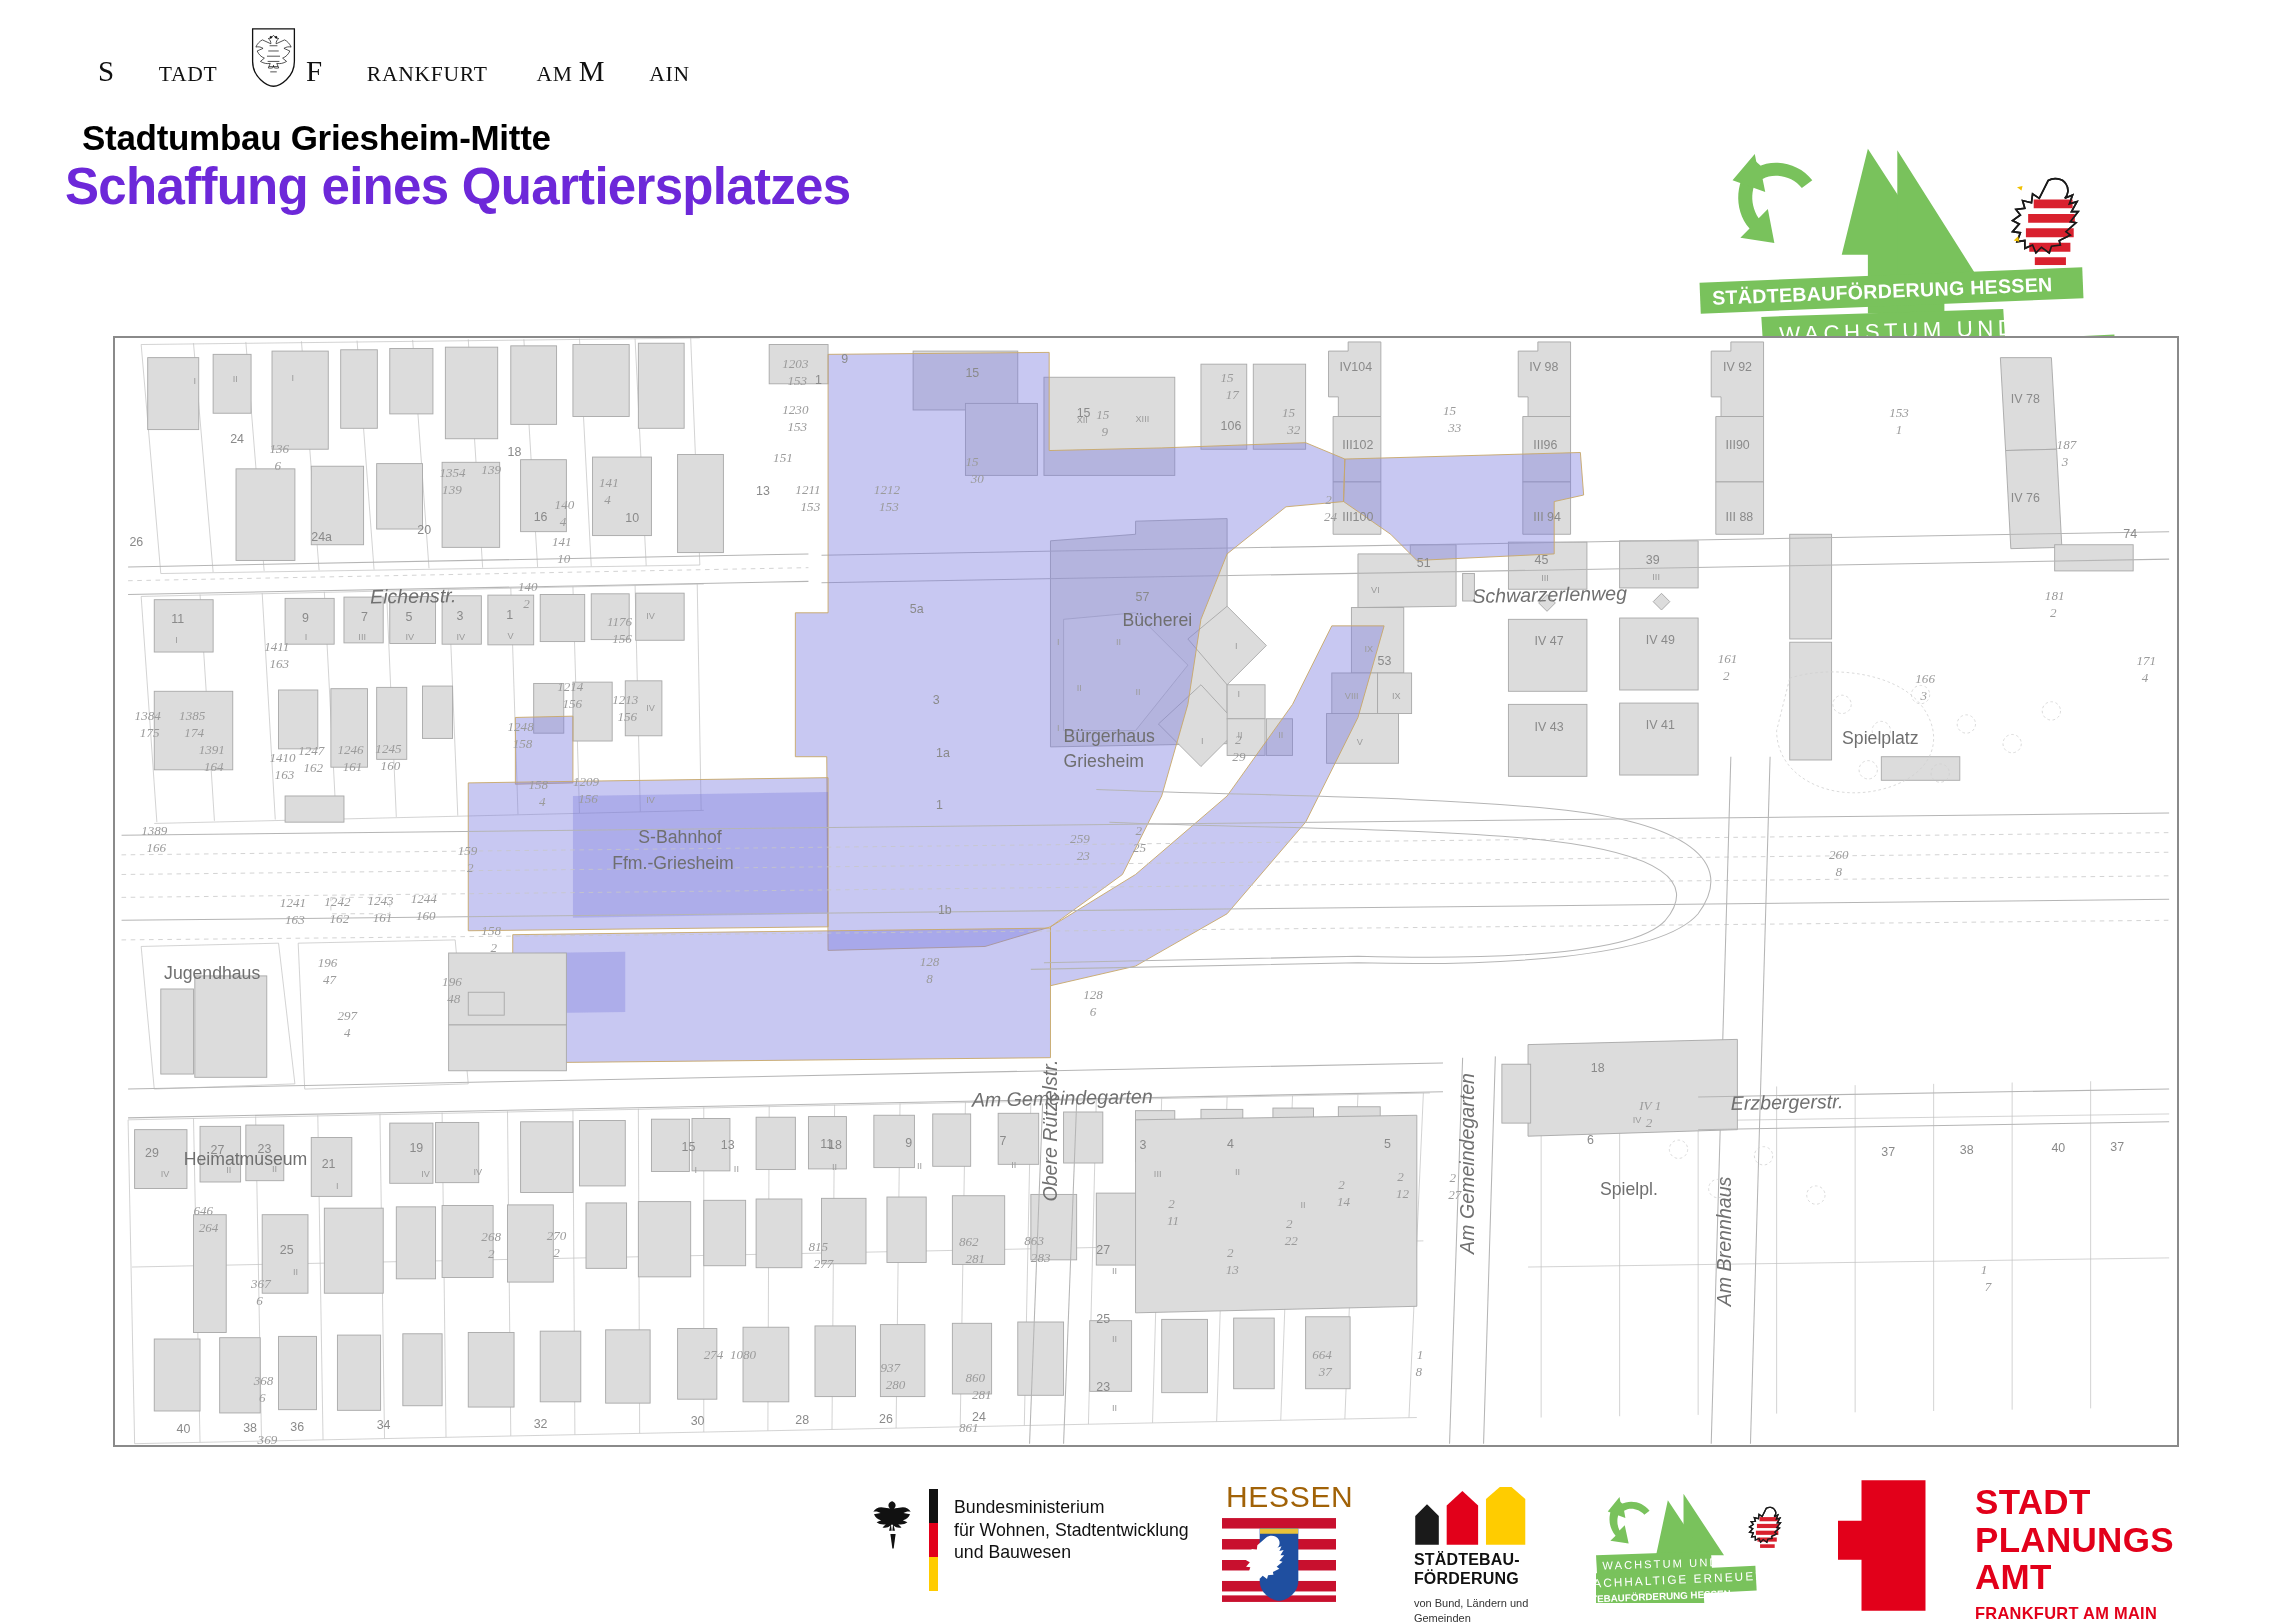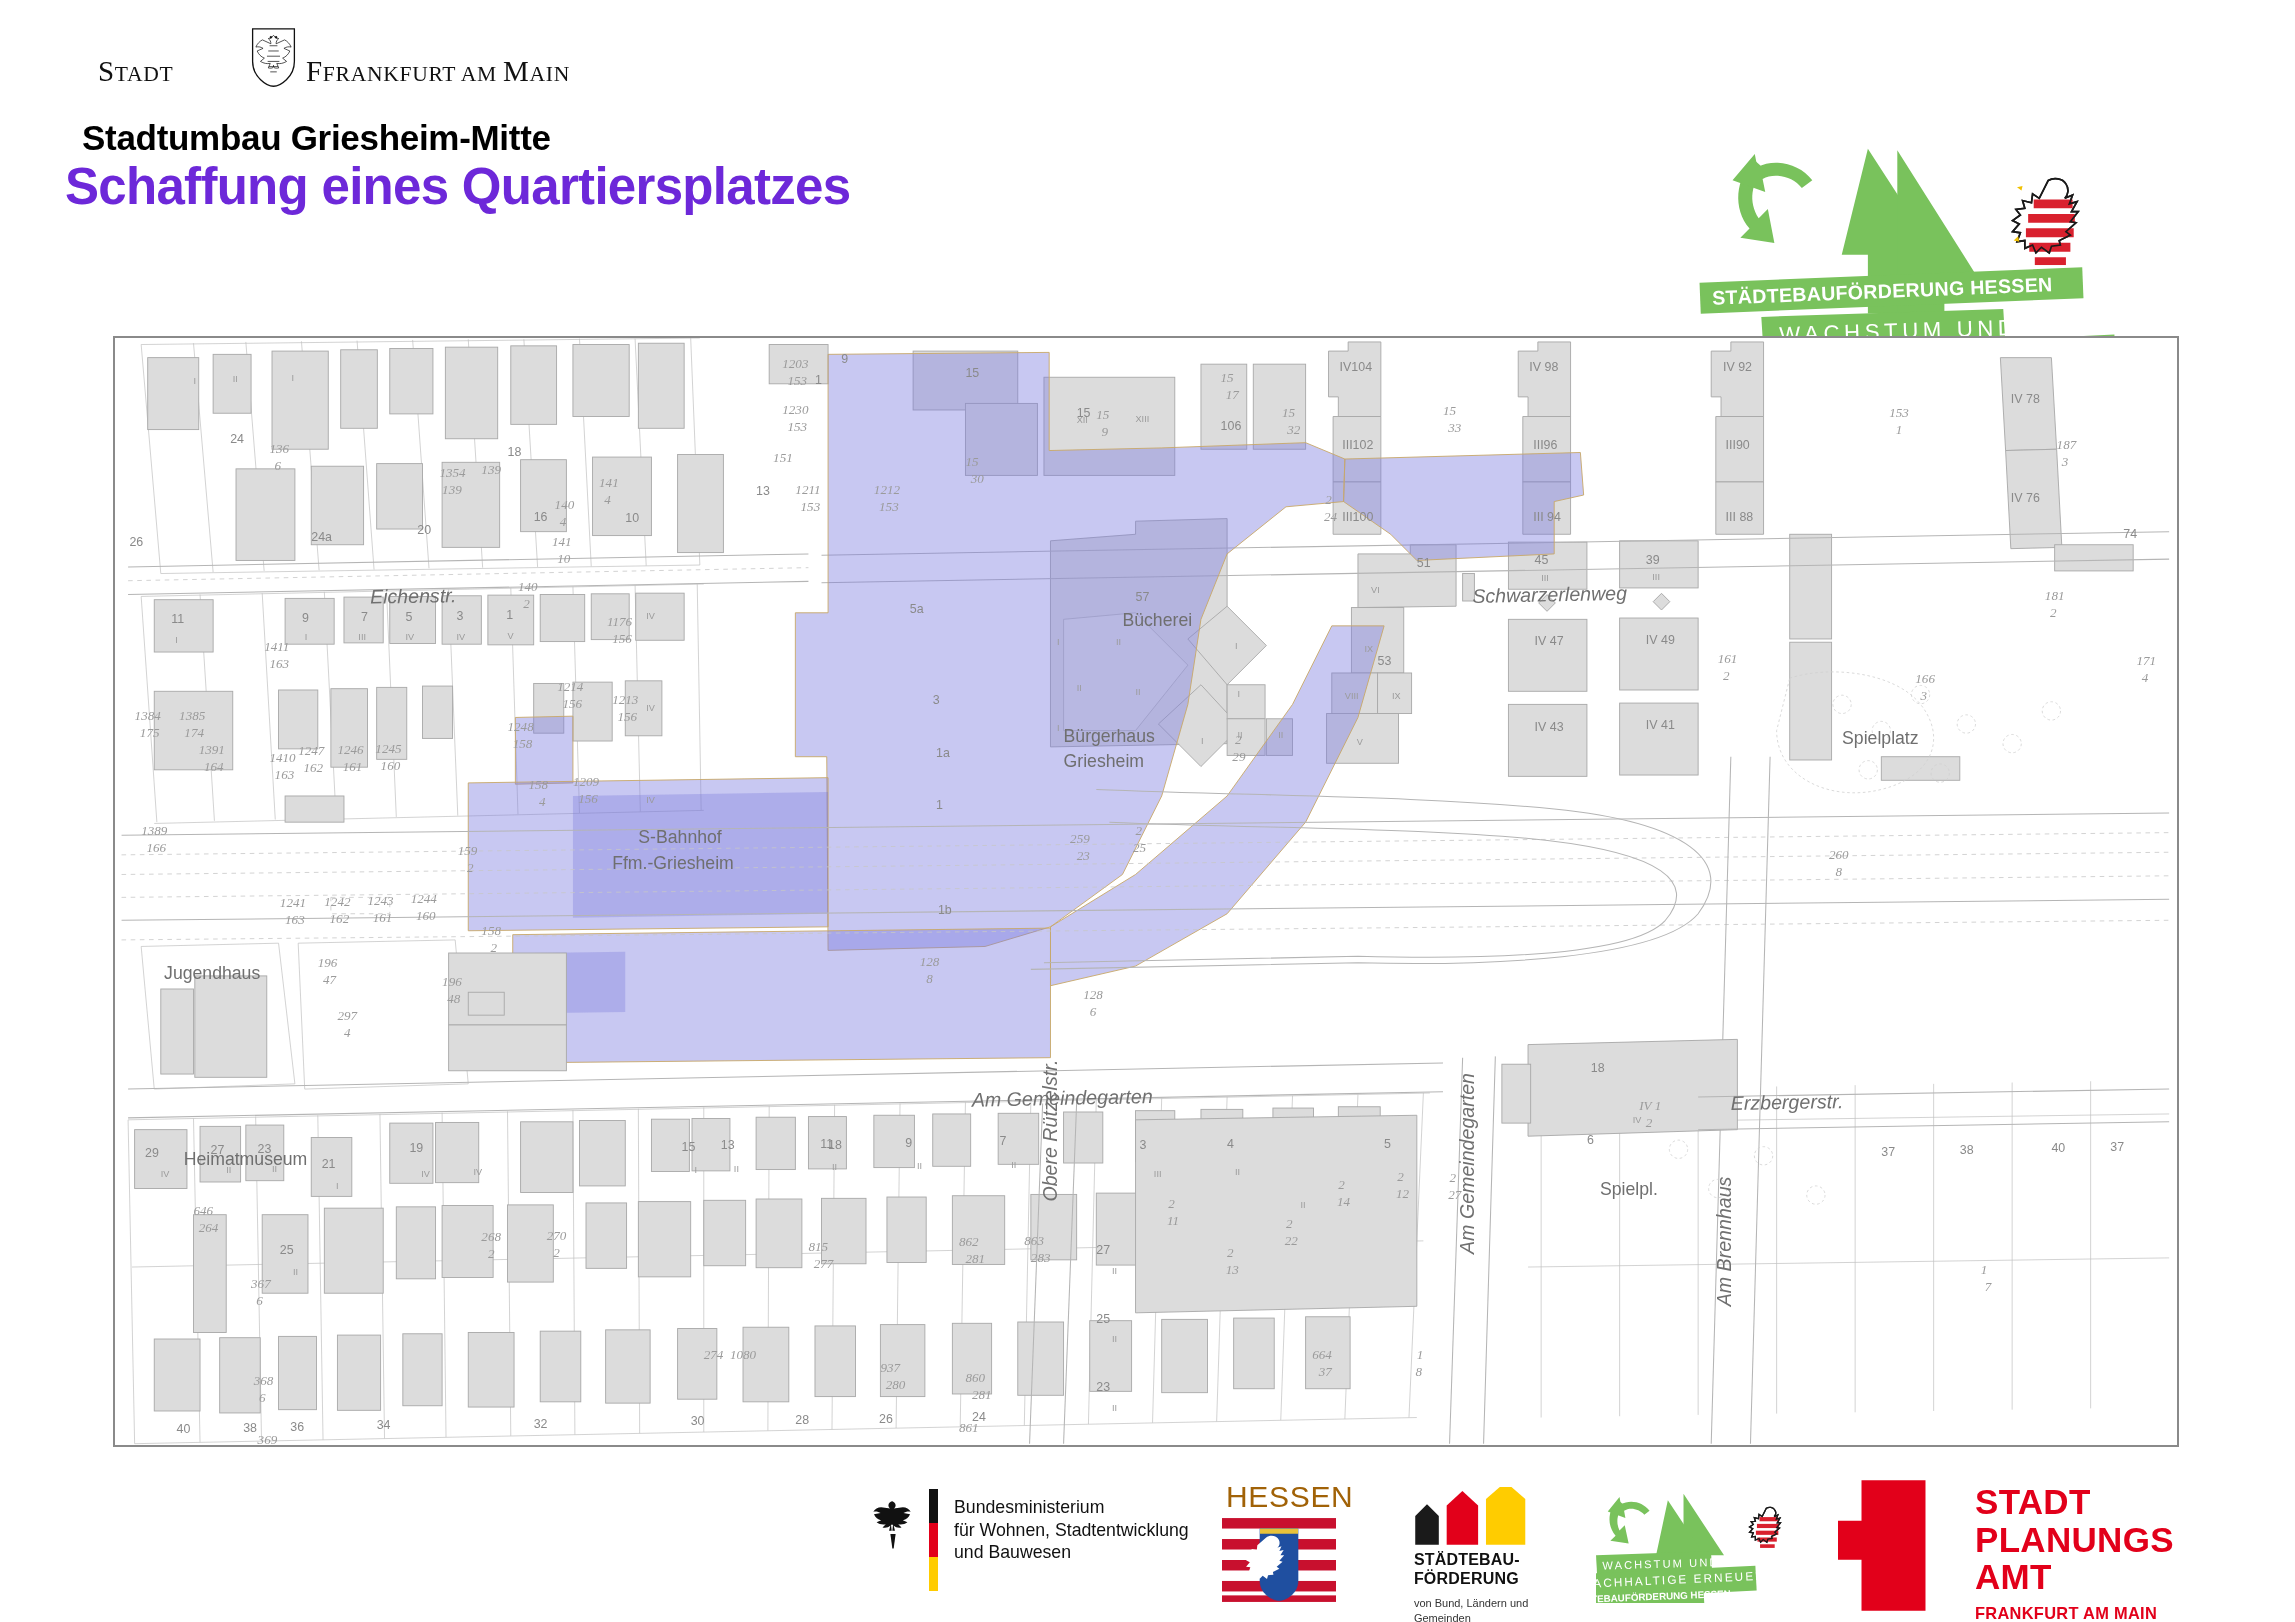--- a/index.html
+++ b/index.html
@@ -9,21 +9,21 @@
     overflow:hidden;position:relative;
   }
   
   #city-logo{position:absolute;left:98px;top:38px;width:419px;height:55px;}
   #city-logo .crest{position:absolute;left:152px;top:-11.8px;width:47px;height:63px;}
   #city-logo .wordmark{position:absolute;left:0;top:15.7px;font-size:29px;letter-spacing:0.7px;
       font-family:"Liberation Serif",serif;color:#111;white-space:nowrap;font-weight:400;}
   #city-logo .wm-a{position:absolute;left:0;top:17px;}
   #city-logo .wm-b{position:absolute;left:208px;top:17px;}
   .smallcaps-big{font-size:29px;}
-  .smallcaps-sm{font-size:21.6px;}
+  .smallcaps-sm{font-size:21.6px;margin-left:44px;}
 
   #subtitle{position:absolute;left:82px;top:118px;font-size:35px;font-weight:bold;color:#000;
      letter-spacing:-0.3px;white-space:nowrap;}
   #maintitle{position:absolute;left:65px;top:157px;font-size:51px;font-weight:bold;color:#6d28d9;
      letter-spacing:-0.7px;white-space:nowrap;}
 
   
   #wachstum-logo{position:absolute;left:1701px;top:124px;width:458px;height:255px;}
   .grn{fill:#79c25c;}
 
@@ -66,21 +66,21 @@
       <path d="M36 14 c-3 4 -5 5 -8 5 c3 2 4 5 4 8 l-13 -6 c-4 2 -8 6 -10 11 c4 -1 8 0 11 2 l-9 4 c2 5 6 9 11 11 l-6 5 c5 3 10 4 15 3 l-3 7 c5 1 9 0 8 -4 l0 0 c-1 4 3 5 8 4 l-3 -7 c5 1 10 0 15 -3 l-6 -5 c5 -2 9 -6 11 -11 l-9 -4 c3 -2 7 -3 11 -2 c-2 -5 -6 -9 -10 -11 l-13 6 c0 -3 1 -6 4 -8 c-3 0 -5 -1 -8 -5 z"></path>
       <path d="M30 30 l12 0 M28 38 l16 0 M26 46 l20 0 M27 54 l18 0 M29 62 l14 0 M31 70 l10 0"></path>
       <circle cx="32" cy="17" r="1.4" fill="#111"></circle>
         <circle cx="40" cy="17" r="1.4" fill="#111"></circle>
     </g>
   </svg>
   <div class="wordmark wm-a">
     <span class="smallcaps-big">S</span><span class="smallcaps-sm">TADT</span>
   </div>
   <div class="wordmark wm-b">
-    <span class="smallcaps-big">F</span><span class="smallcaps-sm">FRANKFURT</span><span class="smallcaps-sm"> AM </span><span class="smallcaps-big">M</span><span class="smallcaps-sm">AIN</span>
+    <span class="smallcaps-big">F</span><span class="smallcaps-sm">RANKFURT</span><span class="smallcaps-sm"> AM </span><span class="smallcaps-big">M</span><span class="smallcaps-sm">AIN</span>
   </div>
 </div>
 
 <div id="subtitle">Stadtumbau Griesheim-Mitte</div>
 <div id="maintitle">Schaffung eines Quartiersplatzes</div>
 
 <div id="wachstum-logo">
   <svg viewBox="0 0 700 390" width="458" height="255">
 
     <g class="grn">

